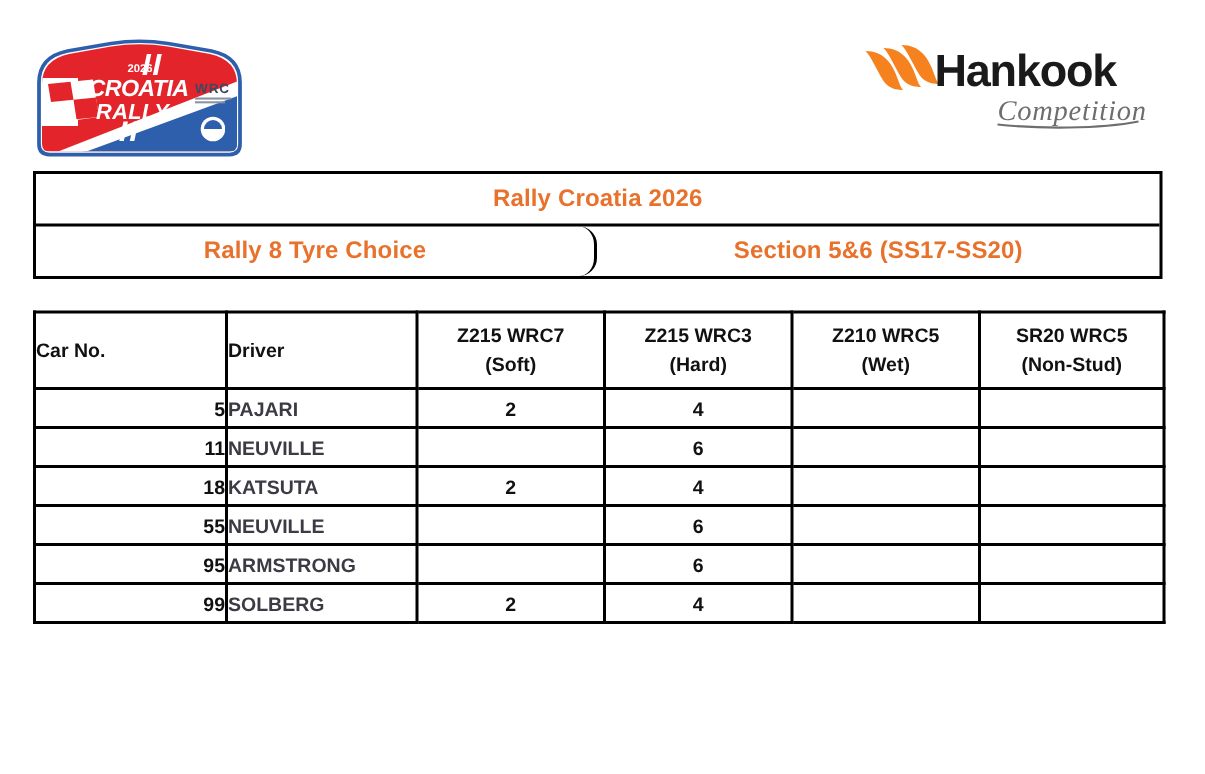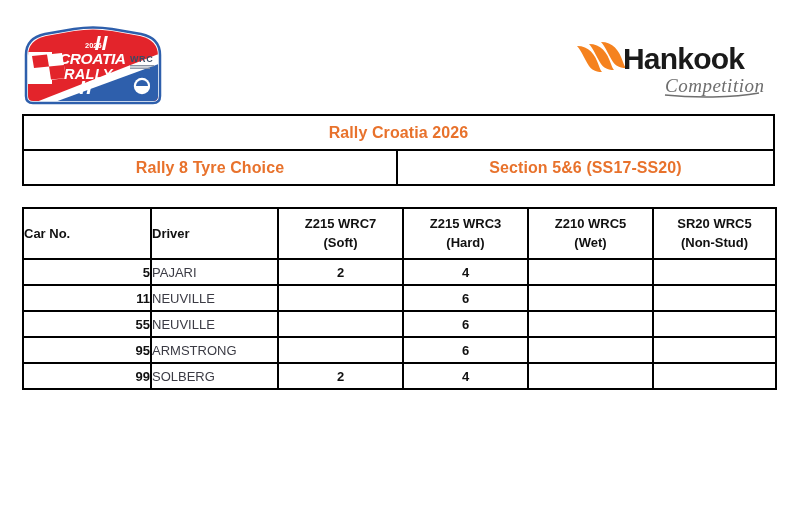--- a/index.html
+++ b/index.html
@@ -21,21 +21,21 @@
     left: 22px;
     top: 26px;
     width: 142px;
     height: 80px;
   }
 
   
   #hankook-logo {
     position: absolute;
     left: 573px;
-    top: 36px;
+    top: 24px;
     width: 205px;
     height: 70px;
   }
 
   
   #title-block {
     position: absolute;
     left: 22px;
     top: 114px;
     width: 753px;
@@ -51,20 +51,21 @@
   }
   .title-cell {
     flex: 1 1 auto;
     display: flex;
     align-items: center;
     justify-content: center;
     color: #E8722C;
     font-weight: bold;
     font-size: 16px;
     letter-spacing: 0.1px;
+    border-radius: 12px;
   }
   .title-cell.left-half {
     flex: 0 0 372px;
     border-right: 2px solid #000000;
   }
 
   
   #tyre-table {
     position: absolute;
     left: 22px;
@@ -100,21 +101,21 @@
   }
   td.cell-carno {
     text-align: right;
     padding-right: 46px;
     font-weight: bold;
     color: #111111;
   }
   td.cell-driver {
     text-align: left;
     padding-left: 6px;
-    font-weight: normal;
+    font-weight: bold;
     color: #3b3b44;
     font-size: 13.5px;
   }
   td.cell-qty {
     text-align: center;
     font-weight: bold;
     color: #111111;
   }
 </style>
 </head>
@@ -242,20 +243,28 @@
       </tr>
       <tr>
         <td class="cell-carno">11</td>
         <td class="cell-driver">NEUVILLE</td>
         <td class="cell-qty"></td>
         <td class="cell-qty">6</td>
         <td class="cell-qty"></td>
         <td class="cell-qty"></td>
       </tr>
       <tr>
+        <td class="cell-carno">18</td>
+        <td class="cell-driver">KATSUTA</td>
+        <td class="cell-qty">2</td>
+        <td class="cell-qty">4</td>
+        <td class="cell-qty"></td>
+        <td class="cell-qty"></td>
+      </tr>
+      <tr>
         <td class="cell-carno">55</td>
         <td class="cell-driver">NEUVILLE</td>
         <td class="cell-qty"></td>
         <td class="cell-qty">6</td>
         <td class="cell-qty"></td>
         <td class="cell-qty"></td>
       </tr>
       <tr>
         <td class="cell-carno">95</td>
         <td class="cell-driver">ARMSTRONG</td>

